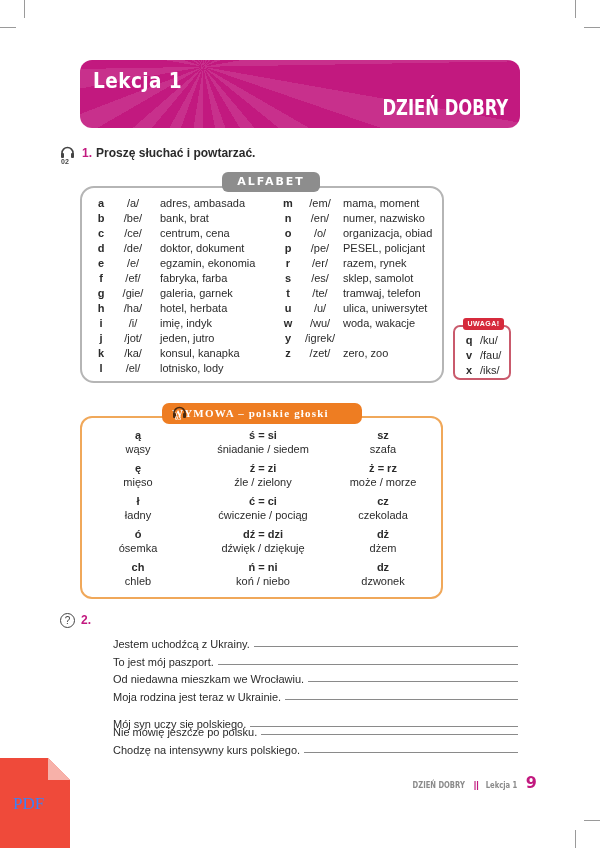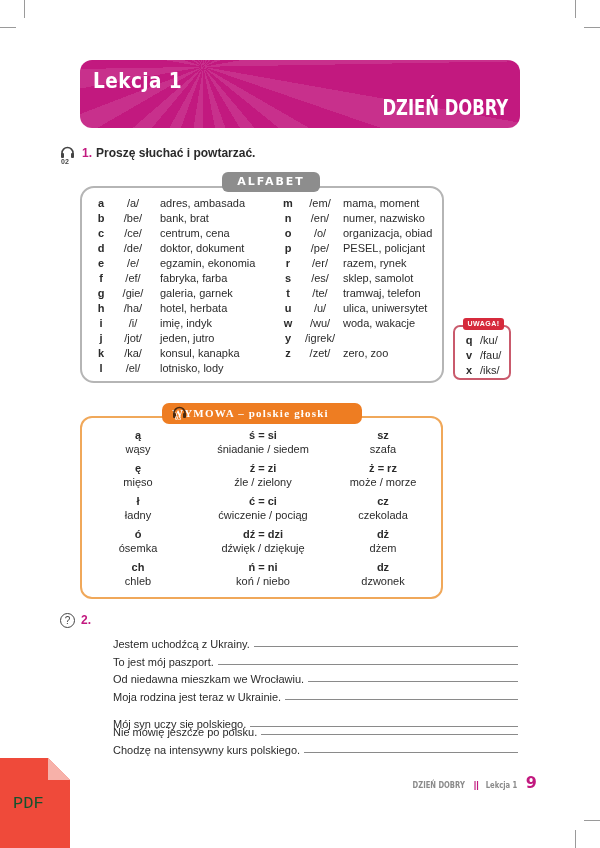--- a/index.html
+++ b/index.html
@@ -93,21 +93,21 @@
   
   .footer { position: absolute; right: 63px; top: 773px; display: flex; align-items: baseline; white-space: nowrap; }
   .footer .t { font-family: "DejaVu Sans", sans-serif; font-size: 8px; font-weight: bold; color: #8a8a8a; transform: scaleX(0.85); }
   .footer .sep { color: #c2197f; font-weight: bold; font-size: 9px; margin: 0 4px; }
   .footer .pg { color: #c2197f; font-family: "DejaVu Sans", sans-serif; font-weight: bold; font-size: 16px; margin-left: 6px; }
 
   
   .pdf {
     position: absolute; left: 0; top: 758px; width: 70px; height: 90px;
   }
-  .pdf-label { position: absolute; left: 13px; top: 36px; color: #14532d; font-size: 17px; font-family: Liberation Mono, monospace; }
+  .pdf-label { position: absolute; left: 13px; top: 36px; color: #3b82f6; font-size: 17px; font-family: Liberation Serif, serif; }
 </style>
 </head>
 <body>
 
 <div class="crop" style="left:24px;top:0;width:1px;height:18px;"></div>
 <div class="crop" style="left:0;top:27px;width:16px;height:1px;"></div>
 <div class="crop" style="left:575px;top:0;width:1px;height:18px;"></div>
 <div class="crop" style="left:584px;top:27px;width:16px;height:1px;"></div>
 <div class="crop" style="left:575px;top:830px;width:1px;height:18px;"></div>
 <div class="crop" style="left:584px;top:820px;width:16px;height:1px;"></div>

